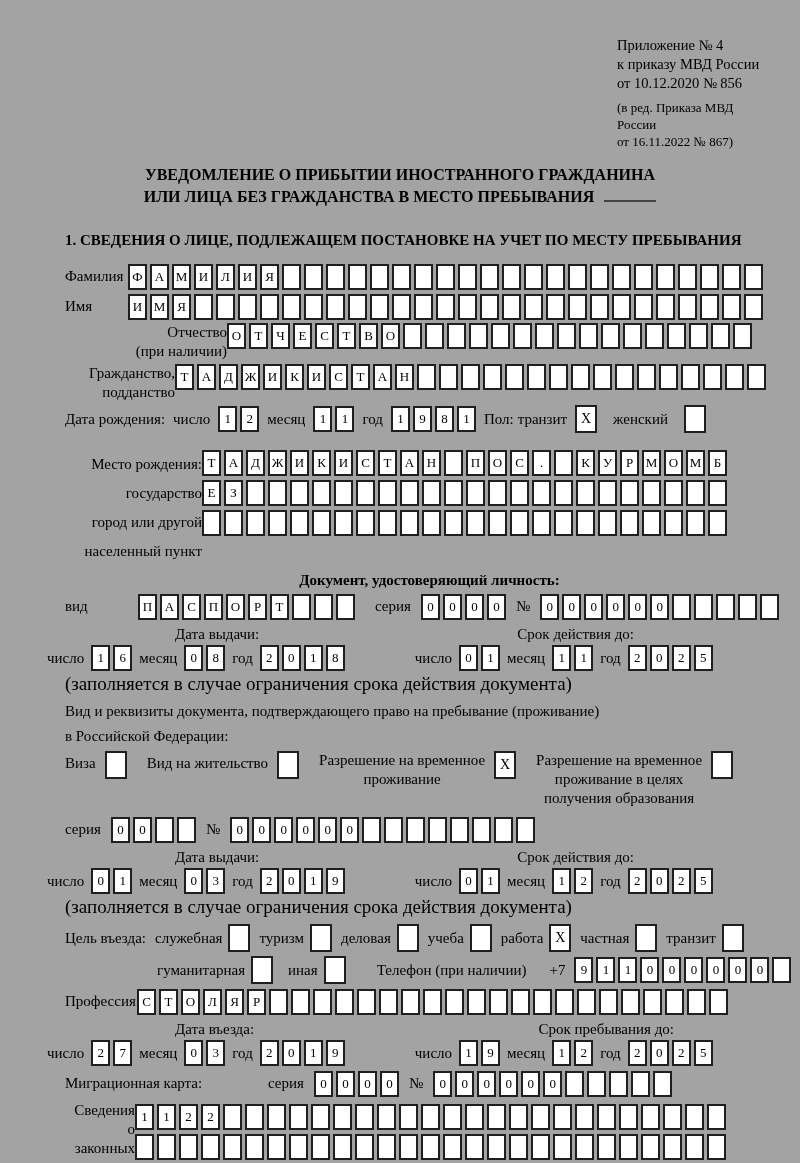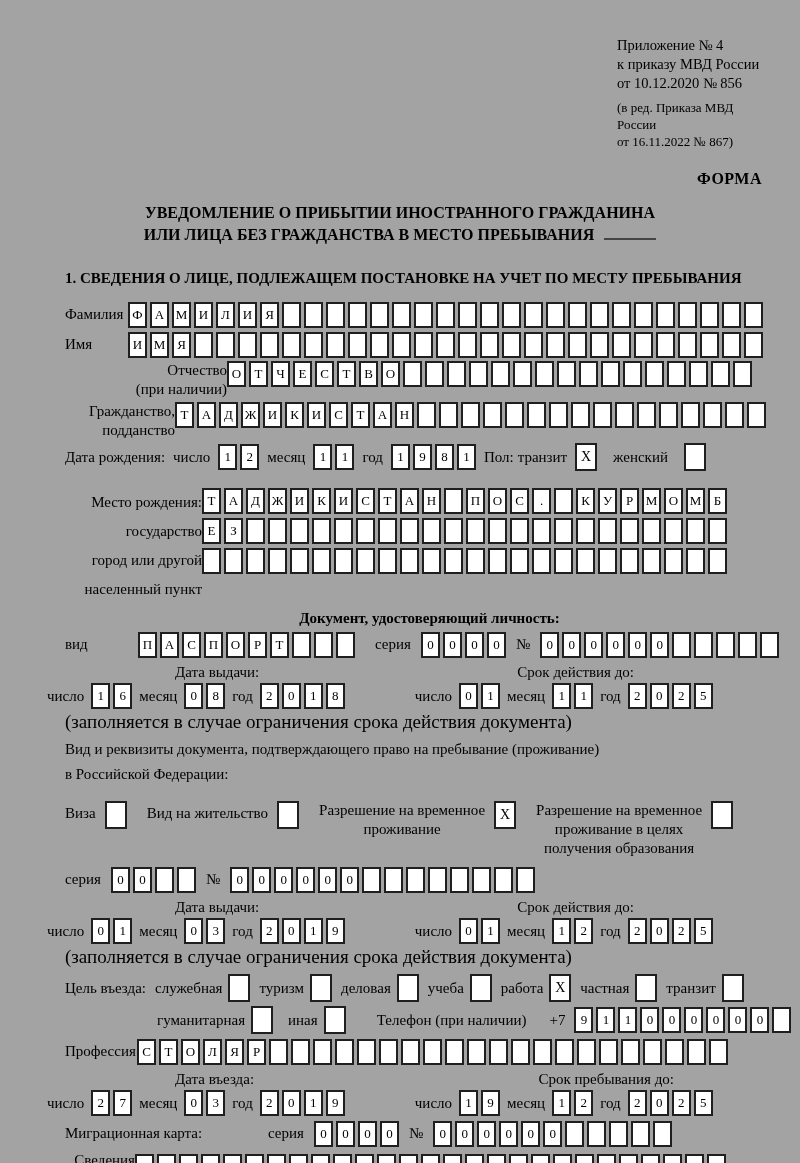--- a/index.html
+++ b/index.html
@@ -28,21 +28,21 @@
   .box{
     width:18px;height:24px;border:2px solid #1f1f1f;flex:none;display:inline-flex;
     align-items:center;justify-content:center;font-size:14px;background:#fff;
   }
   .centerb{text-align:center;font-weight:bold;margin:6px 0 4px 0;}
   .dhdr{display:flex;margin:6px 0 2px 0;}
   .drow{display:flex;align-items:center;gap:7px;margin-bottom:2px;}
   .spacer56{width:56px;flex:none;}
   .noteR{text-align:left;font-size:19px;padding-right:34px;margin:2px 0 6px 0;}
   .intro{margin:4px 0 2px 0;line-height:21px;}
-  .optrow{display:flex;align-items:flex-start;gap:20px;margin:16px 0 8px 0;}
+  .optrow{display:flex;align-items:flex-start;gap:20px;margin:4px 0 8px 0;}
   .opt{display:flex;align-items:flex-start;gap:9px;}
   .optlines{display:flex;flex-direction:column;align-items:center;line-height:19px;}
   .opt .single{line-height:24px;}
   .prow{display:flex;align-items:center;gap:9px;margin-bottom:4px;flex-wrap:nowrap;}
   .pitem{display:flex;align-items:center;gap:6px;}
 </style>
 </head>
 <body>
 
 <div class="page">
@@ -50,21 +50,20 @@
   <div class="hdr">
     <div>Приложение № 4</div>
     <div>к приказу МВД России</div>
     <div>от 10.12.2020 № 856</div>
     <div class="amend">
       <div>(в ред. Приказа МВД России</div>
       <div>от 16.11.2022 № 867)</div>
     </div>
   </div>
 
-  <div class="forma">ФОРМА</div>
 
   <div class="title">
     <div>УВЕДОМЛЕНИЕ О ПРИБЫТИИ ИНОСТРАННОГО ГРАЖДАНИНА</div>
     <div><span>ИЛИ ЛИЦА БЕЗ ГРАЖДАНСТВА В МЕСТО ПРЕБЫВАНИЯ</span><span class="blank"></span></div>
   </div>
 
   <div class="sec">1. СВЕДЕНИЯ О ЛИЦЕ, ПОДЛЕЖАЩЕМ ПОСТАНОВКЕ НА УЧЕТ ПО МЕСТУ ПРЕБЫВАНИЯ</div>
 
   <div class="body">
 

